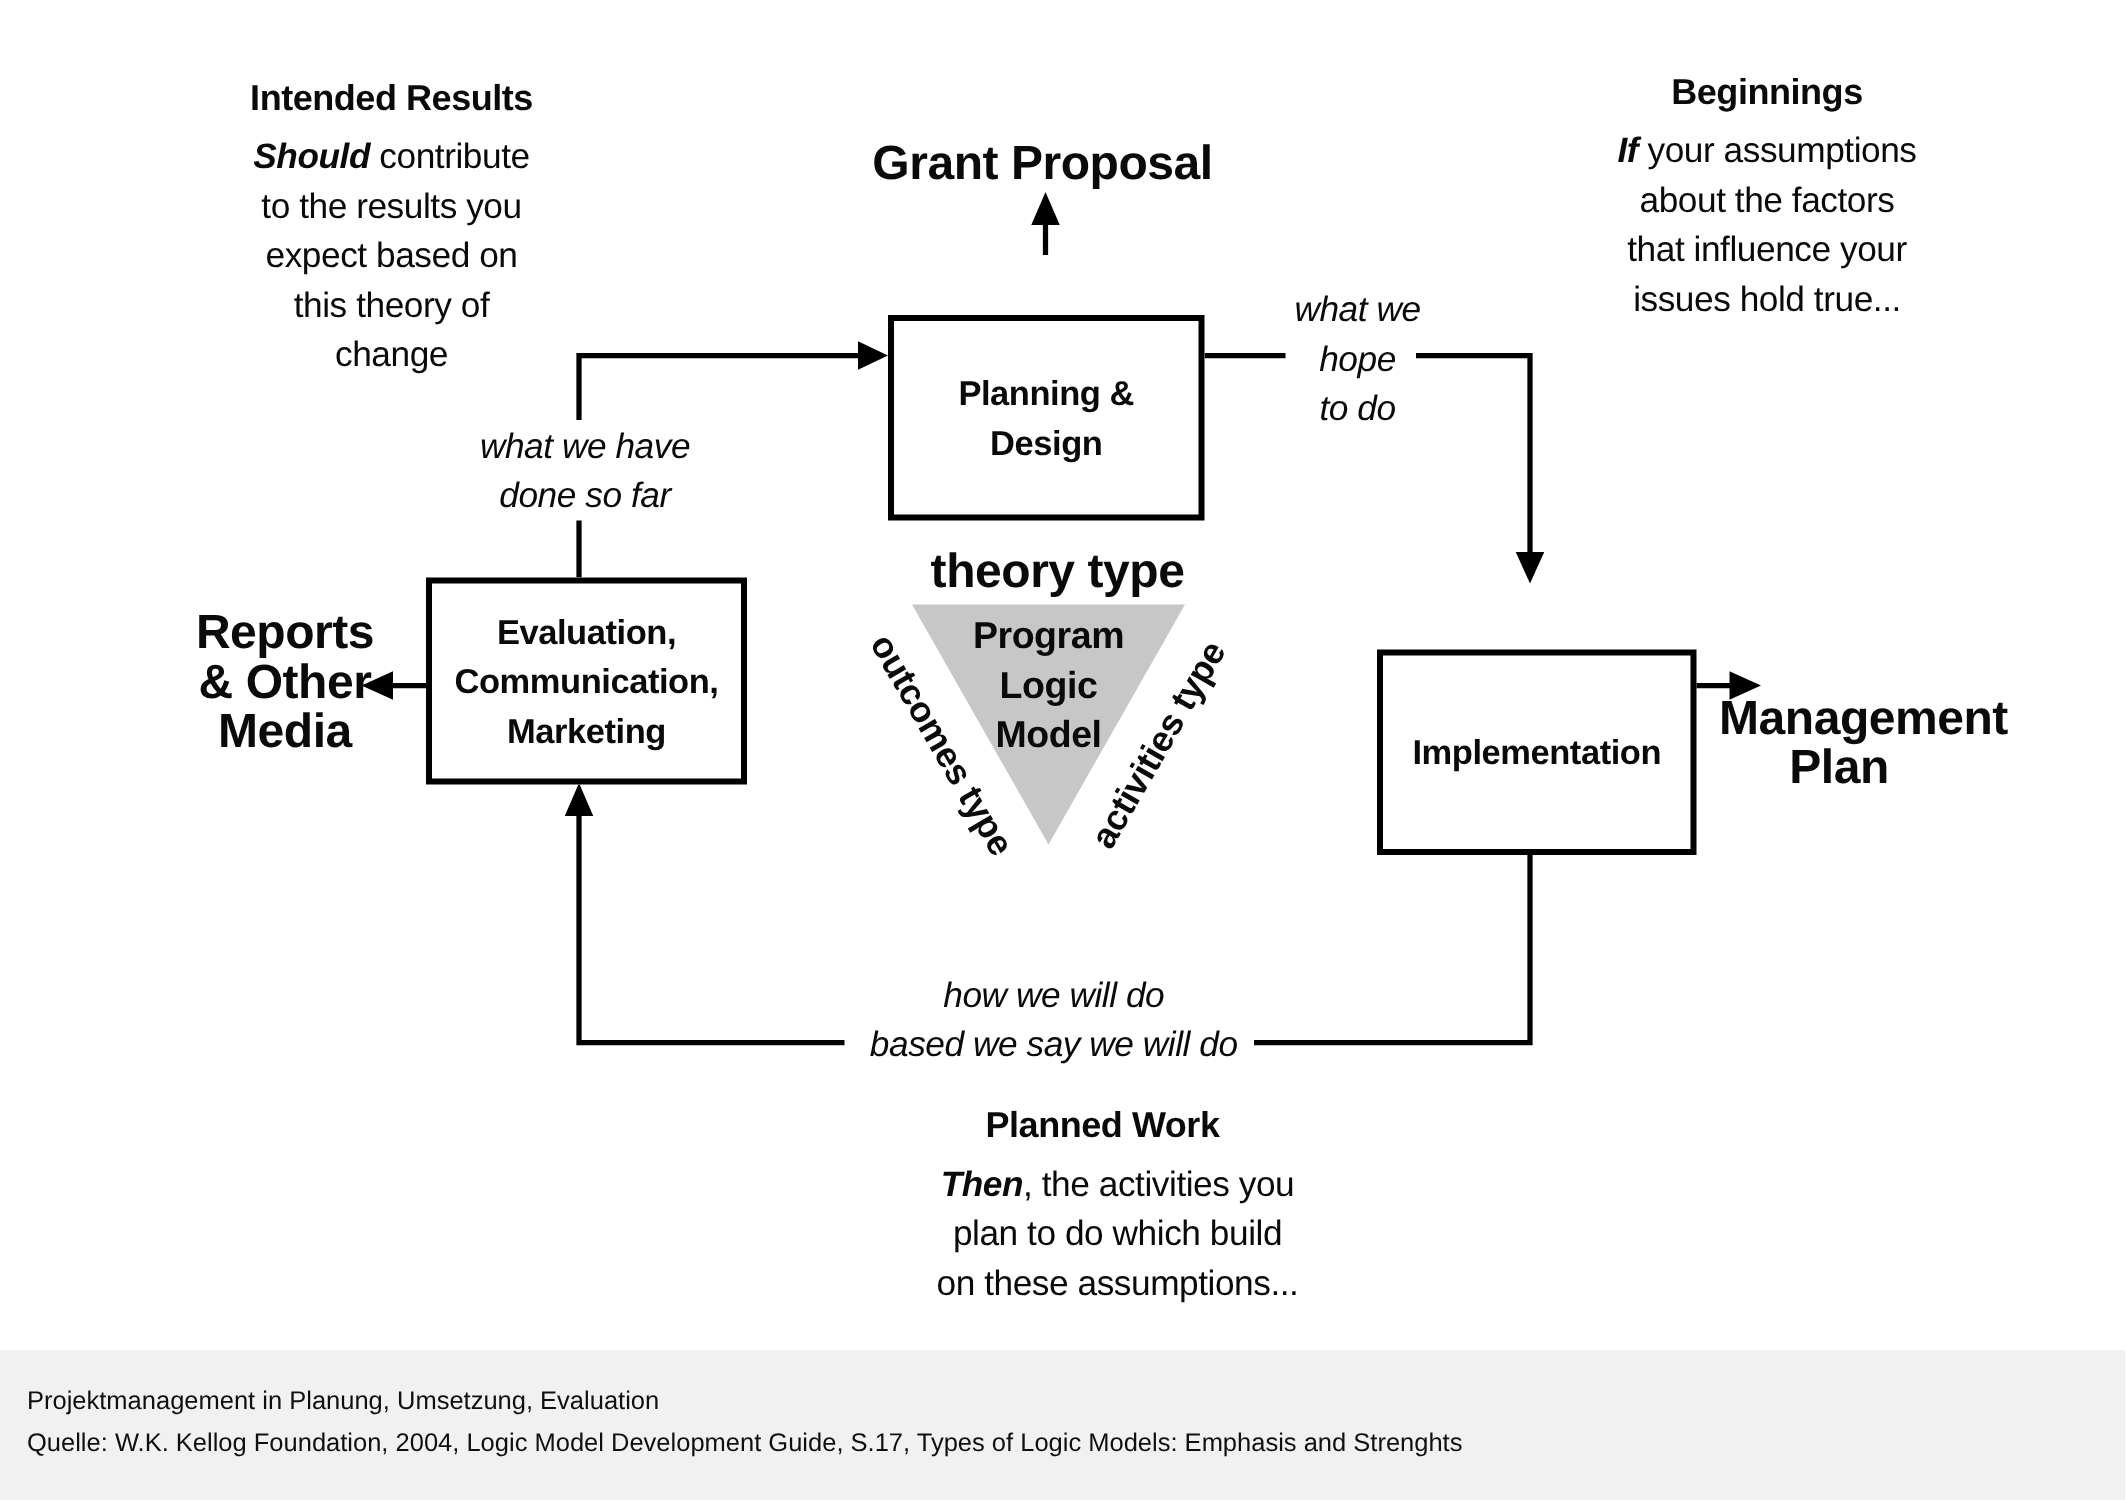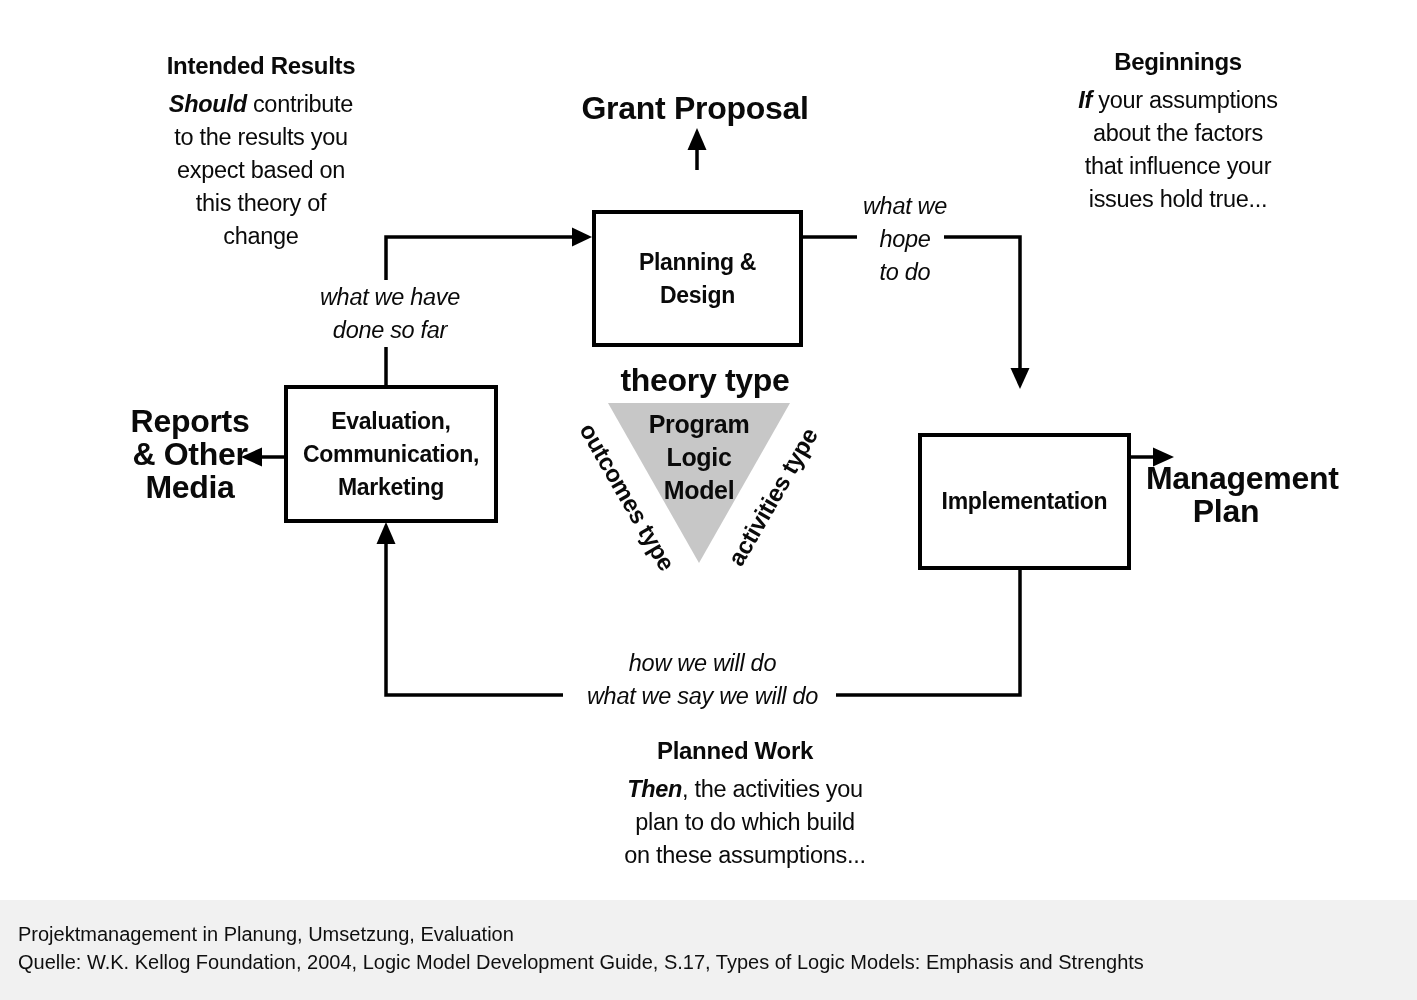--- a/index.html
+++ b/index.html
@@ -49,21 +49,21 @@
   .note-title { font-weight:700; font-size:24px; line-height:28px; margin-bottom:8px; text-align:center; }
   .note-body  { white-space:pre-line;text-align:center; }
   .note-intended   { left:152px;  top:52px;  width:218px; }
   .note-beginnings { left:1064px; top:48px;  width:228px; }
   .note-planned    { left:591px;  top:737px; width:288px; }
   .note-planned .note-body { padding-left:20px; }
 
   .caption {
     position:absolute; left:0; top:900px; width:1417px; height:100px;
     box-sizing:border-box; background:#f1f1f1; padding:20px 0 0 18px;
-    font-size:20px; line-height:28px; letter-spacing:0; color:#0f0f0f;
+    font-size:17px; line-height:28px; letter-spacing:0; color:#0f0f0f;
   }
 </style>
 </head>
 <body>
 
 <div class="stage">
 
   <svg class="lines" width="1417" height="900" viewBox="0 0 1417 900">
     <polygon points="608,403 790,403 699,563" fill="#c7c7c7"></polygon>
     <g stroke="#000" stroke-width="3.5" fill="none">
@@ -107,21 +107,21 @@
 
   <div class="rot rot-outcomes">outcomes type</div>
   <div class="rot rot-activities">activities type</div>
 
   <div class="ann ann-have">what we have
 done so far</div>
   <div class="ann ann-hope">what we
 hope
 to do</div>
   <div class="ann ann-how">how we will do
-what we say we will do</div>
+based we say we will do</div>
 
   <div class="note note-intended">
     <div class="note-title">Intended Results</div>
     <div class="note-body"><b><i>Should</i></b><span> contribute
 to the results you
 expect based on
 this theory of
 change</span></div>
   </div>
 

